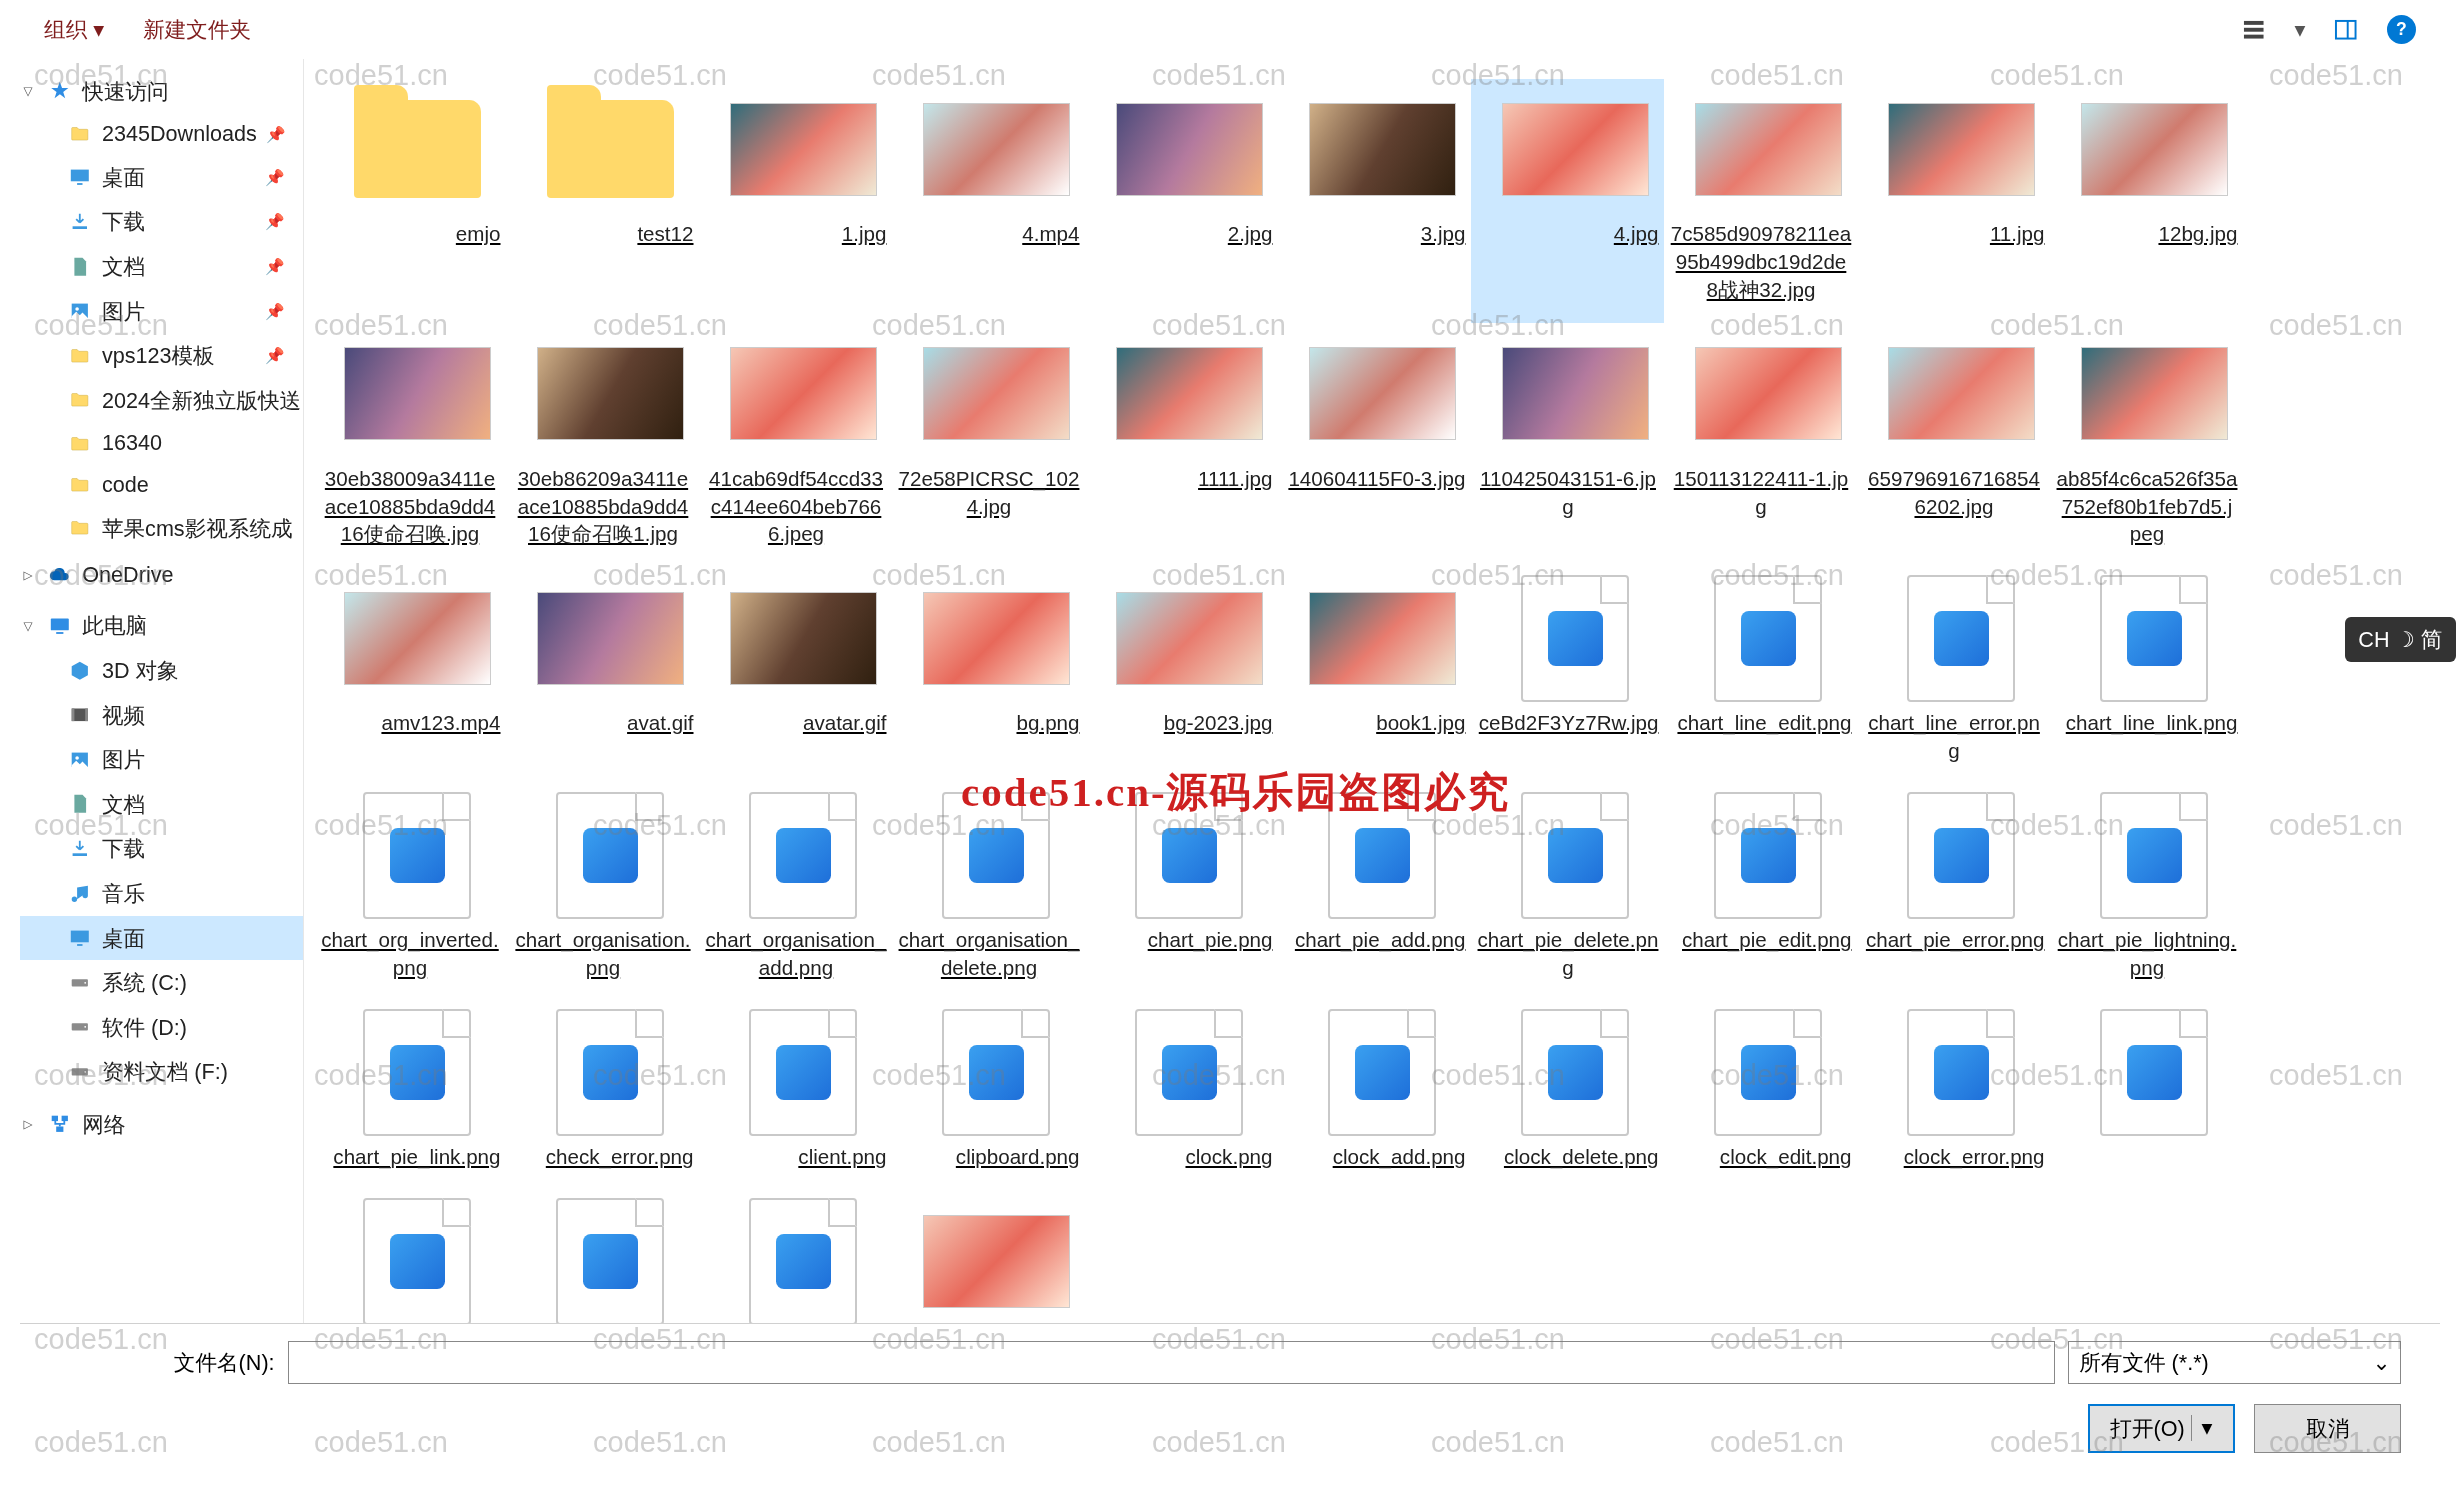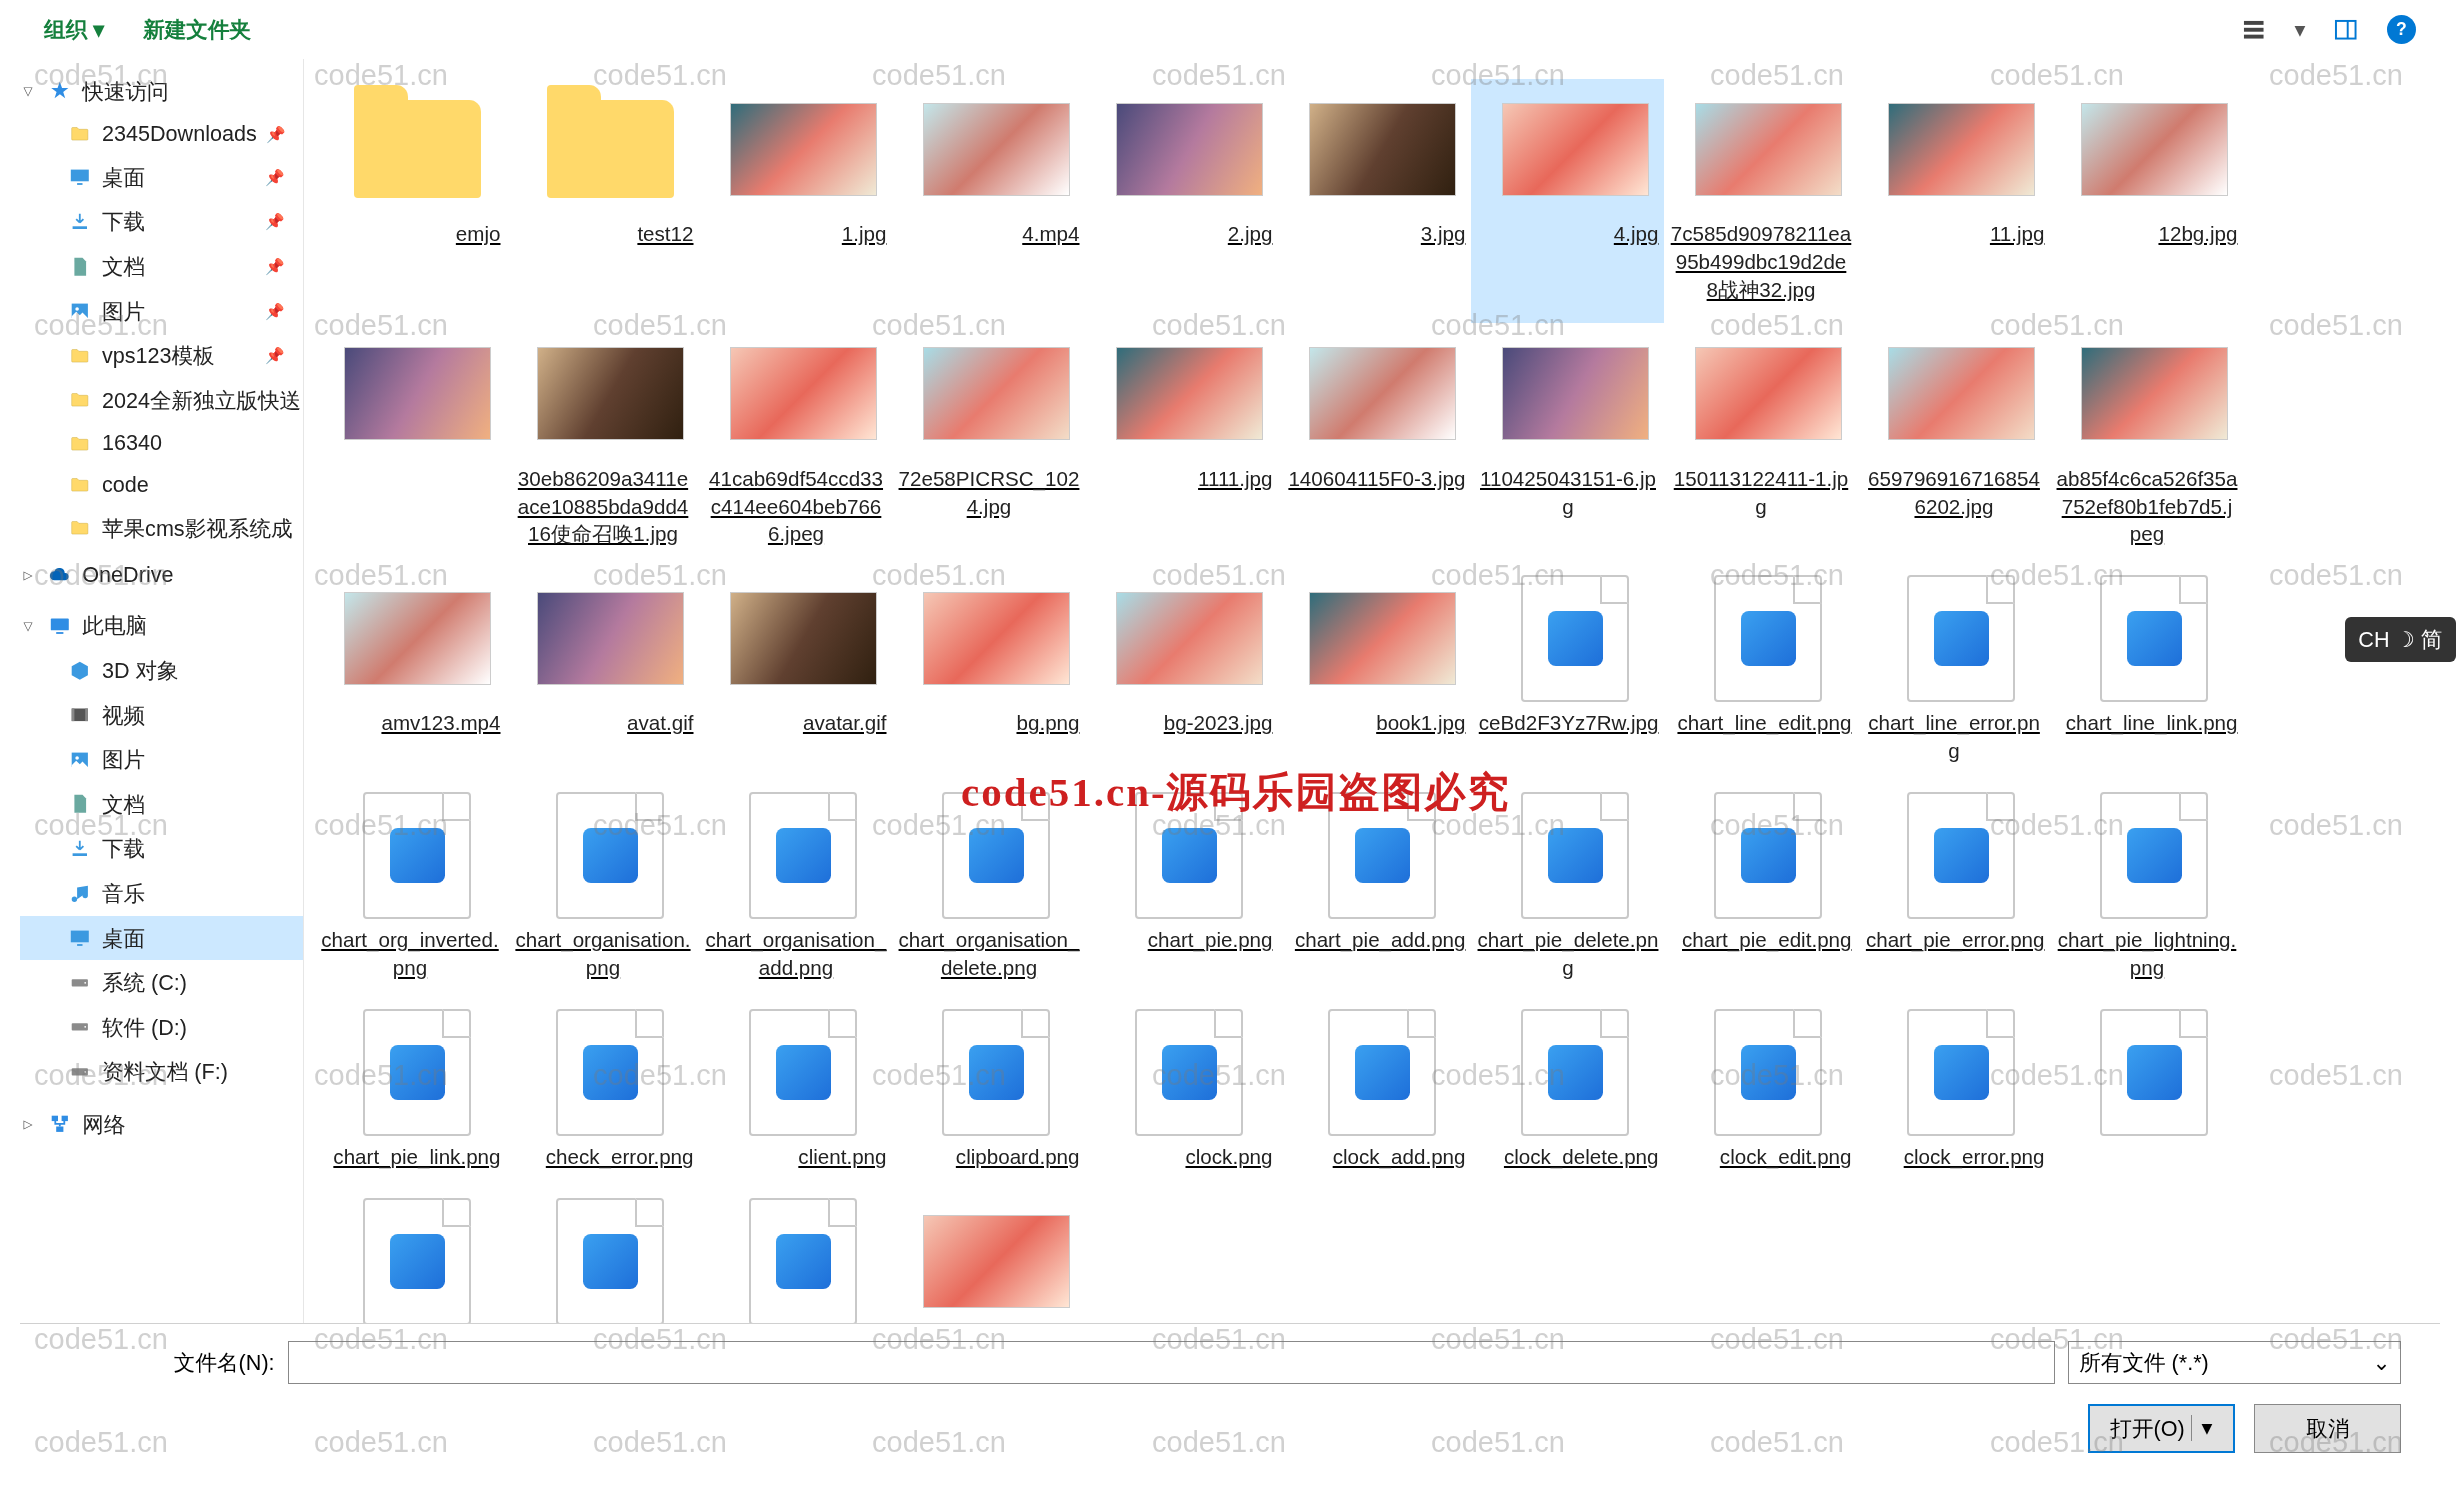--- a/index.html
+++ b/index.html
@@ -21,21 +21,21 @@
 }
 .toolbar {
   height: 59px;
   display: flex;
   align-items: center;
   gap: 39px;
   padding: 0 24.5px;
   font-size: 21.6px;
   color: #1a1a1a;
 }
-.toolbar-item { color: #15803d; cursor: default; font-weight: bold; }
+.toolbar-item { color: #7f1d1d; cursor: default; }
 .toolbar-right { margin-left: auto; display: flex; gap: 29px; align-items: center; }
 .view-icon { width: 23.5px; height: 23.5px; display: inline-block; }
 .help-icon {
   width: 29px; height: 29px; border-radius: 50%;
   background: #0078d4; color: #fff;
   display: flex; align-items: center; justify-content: center;
   font-size: 17.6px; font-weight: bold;
 }
 .main { flex: 1; display: flex; overflow: hidden; }
 .sidebar {
@@ -503,20 +503,21 @@
           <div class="item">
             <div class="thumb">
               <div class="thumb-img" style="background:linear-gradient(135deg,#c3e6ea,#d07b6e,#fff)"></div>
             </div>
             <div class="item-label">12bg.jpg</div>
           </div>
           <div class="item">
             <div class="thumb">
               <div class="thumb-img" style="background:linear-gradient(120deg,#4a4a7a,#b47a9e,#f0b080)"></div>
             </div>
+            <div class="item-label">30eb38009a3411eace10885bda9dd416使命召唤.jpg</div>
           </div>
           <div class="item">
             <div class="thumb">
               <div class="thumb-img" style="background:linear-gradient(120deg,#d0b088,#604030,#302010)"></div>
             </div>
             <div class="item-label">30eb86209a3411eace10885bda9dd416使命召唤1.jpg</div>
           </div>
           <div class="item">
             <div class="thumb">
               <div class="thumb-img" style="background:linear-gradient(135deg,#f5c7b5,#e8685a,#ffe6d5)"></div>

